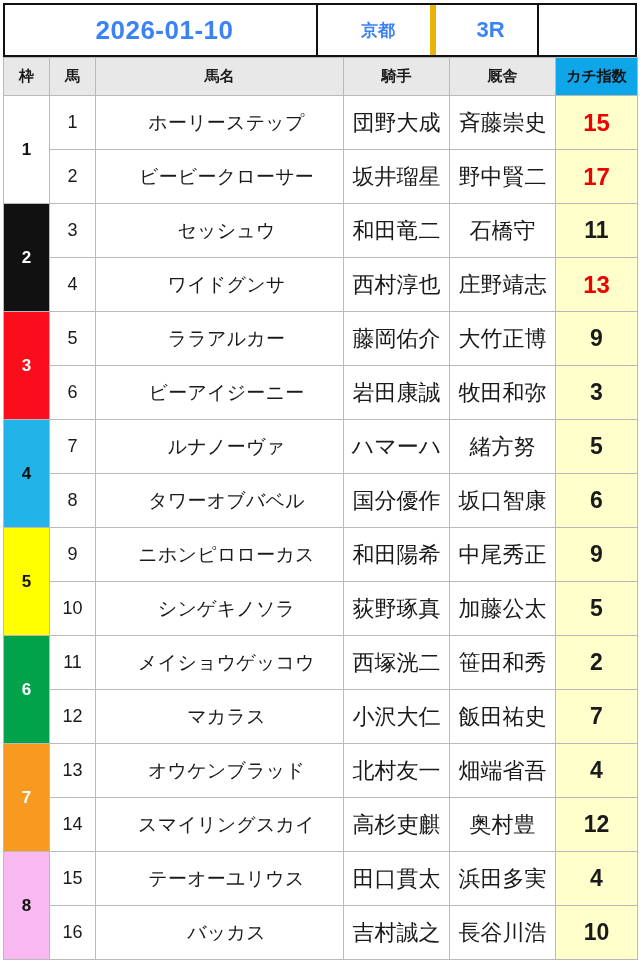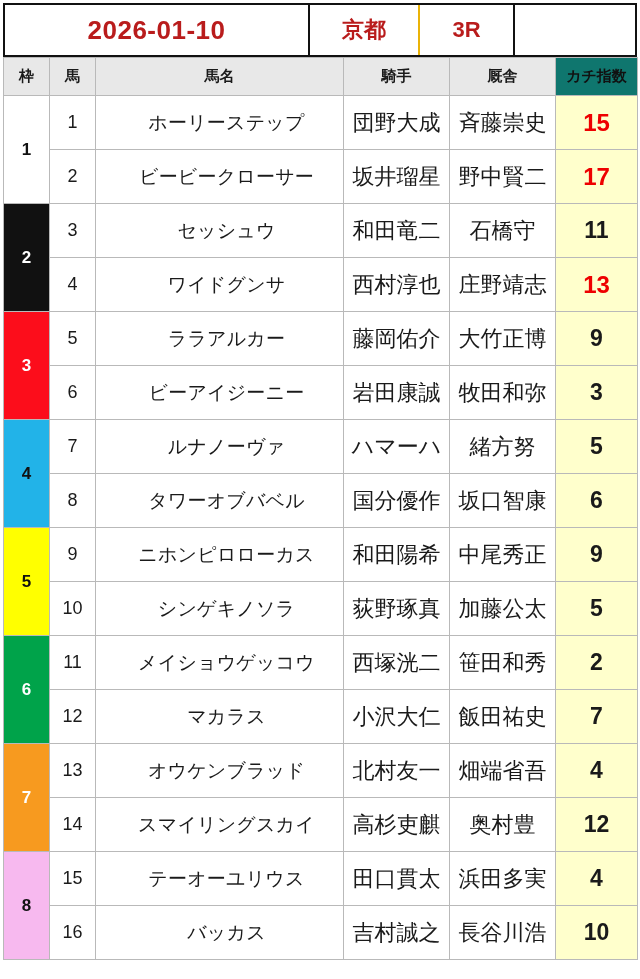--- a/index.html
+++ b/index.html
@@ -29,33 +29,34 @@
     border: 2px solid #111111;
     box-sizing: border-box;
     margin: 3px 3px 0 3px;
     background: #ffffff;
   }
   .header-cell {
     display: flex;
     align-items: center;
     justify-content: center;
     font-weight: bold;
-    color: #b91c1c;
-    box-sizing: border-box;
+    color: #3b82f6;
+    box-sizing: border-box;
+    margin-left: 8px;
   }
   .h-date {
     flex: 0 0 305px;
     font-size: 26px;
     letter-spacing: 0.5px;
     border-right: 2px solid #111111;
   }
   .h-course {
     flex: 0 0 110px;
-    font-size: 22px;
-    border-right: 2px solid #eab308;
+    font-size: 17px;
+    border-right: 6px solid #eab308;
     text-align: center;
   }
   .h-race {
     flex: 0 0 95px;
     font-size: 22px;
     border-right: 2px solid #111111;
   }
   .h-count {
     flex: 1 1 auto;
     font-size: 22px;
@@ -75,21 +76,21 @@
   thead th {
     background: #e8e8e8;
     font-size: 15px;
     font-weight: bold;
     color: #1a1a1a;
     height: 38px;
     padding: 0;
     text-align: center;
   }
   thead th.idx {
-    background: #0f766e;
+    background: #0ea5e9;
     color: #111111;
     font-size: 15px;
   }
   col.c-waku { width: 46px; }
   col.c-uma  { width: 46px; }
   col.c-name { width: 248px; }
   col.c-jock { width: 106px; }
   col.c-barn { width: 106px; }
   col.c-idx  { width: 82px; }
 

